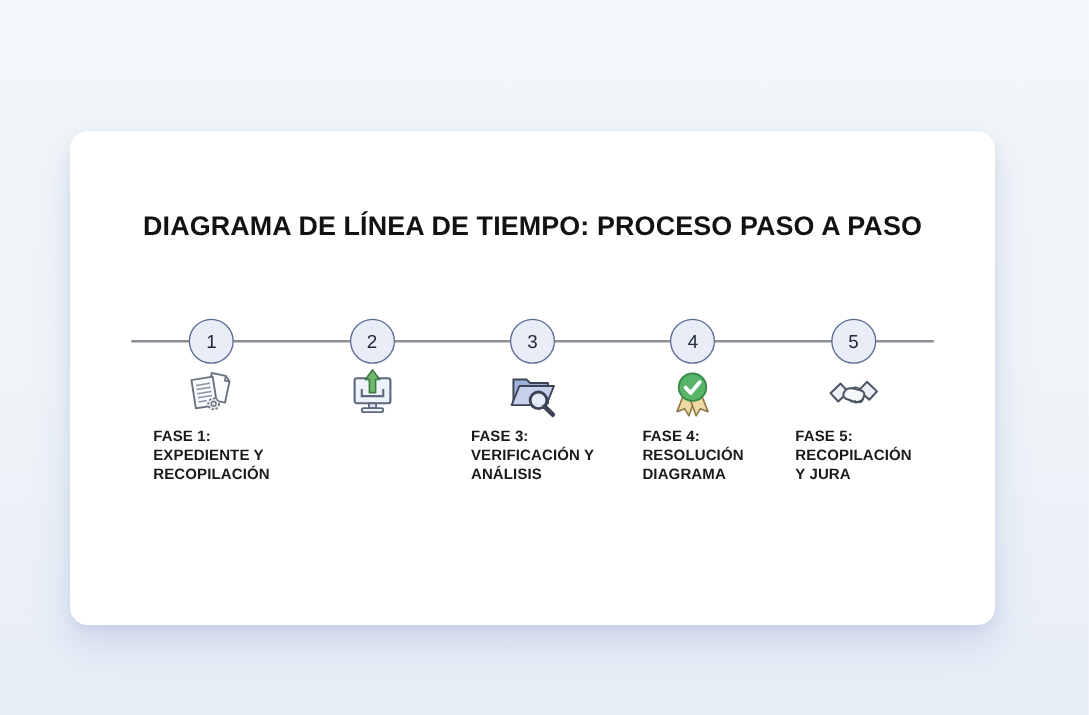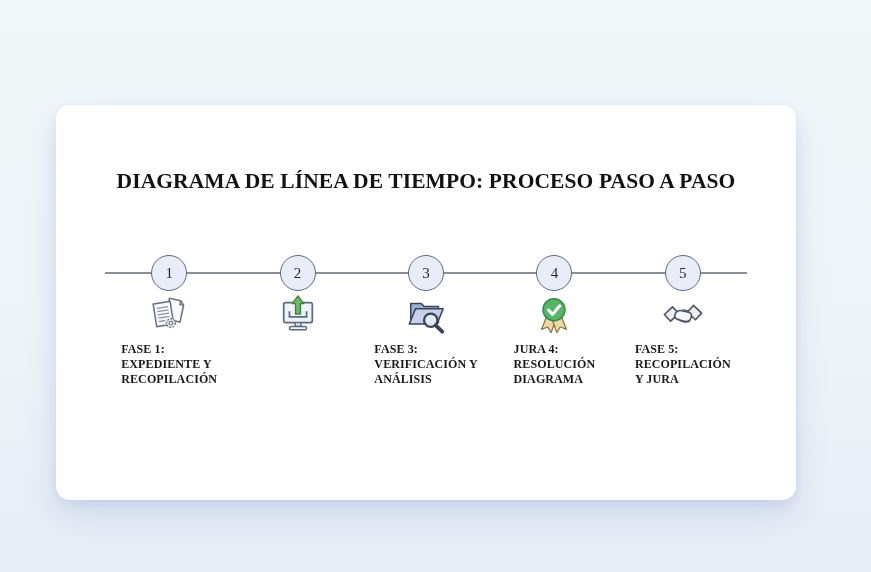--- a/index.html
+++ b/index.html
@@ -1,21 +1,21 @@
 <!DOCTYPE html>
 <html><head>
 <meta charset="utf-8">
 <style>
   * { margin: 0; padding: 0; box-sizing: border-box; }
   html, body { width: 871px; height: 572px; overflow: hidden; }
   body {
     font-family: "Liberation Sans", sans-serif;
     background: linear-gradient(180deg, #f2f7f9 0%, #eff4f8 55%, #e7edf7 100%);
   }
-  .stage { position: relative; width: 779px; height: 572px; font-family: Liberation Serif, serif; }
+  .stage { position: relative; width: 779px; height: 572px; }
   .card {
     position: absolute;
     left: 56px; top: 105px;
     width: 740px; height: 395px;
     background: #ffffff;
     border-radius: 14px;
     box-shadow: 0 14px 30px rgba(120,145,195,0.25), 0 3px 8px rgba(120,145,195,0.12);
   }
   .title {
     margin-top: 62px;
@@ -143,21 +143,21 @@
           </div>
           <div class="icon-box">
             <svg width="42" height="42" viewBox="0 0 44 44">
               <path d="M14.5 23 L9 37 L15.5 34.6 L19 40.5 L23.5 28 Z" fill="#ecd9a4" stroke="#8a7442" stroke-width="1.3" stroke-linejoin="round"></path>
               <path d="M29.5 23 L35 37 L28.5 34.6 L25 40.5 L20.5 28 Z" fill="#ecd9a4" stroke="#8a7442" stroke-width="1.3" stroke-linejoin="round"></path>
               <circle cx="22" cy="16.5" r="11.5" fill="#57b468" stroke="#378a49" stroke-width="1.6"></circle>
               <path d="M16.2 16.8 l4.2 4.6 l7.6 -9" fill="none" stroke="#ffffff" stroke-width="3.2" stroke-linecap="round" stroke-linejoin="round"></path>
             </svg>
           </div>
           <div class="step-label">
-            <div>JURA 4:</div>
+            <div>FASE 4:</div>
             <div>RESOLUCIÓN</div>
             <div>DIAGRAMA</div>
           </div>
         </div>
 
         <div class="step">
           <div class="num-circle">
             <span>5</span>
           </div>
           <div class="icon-box">

